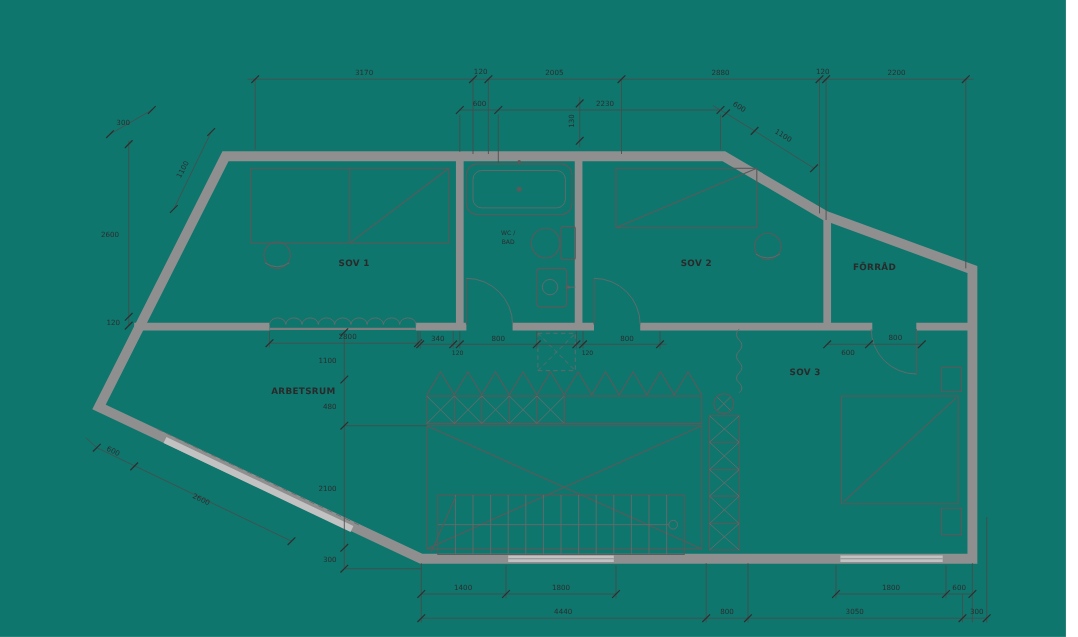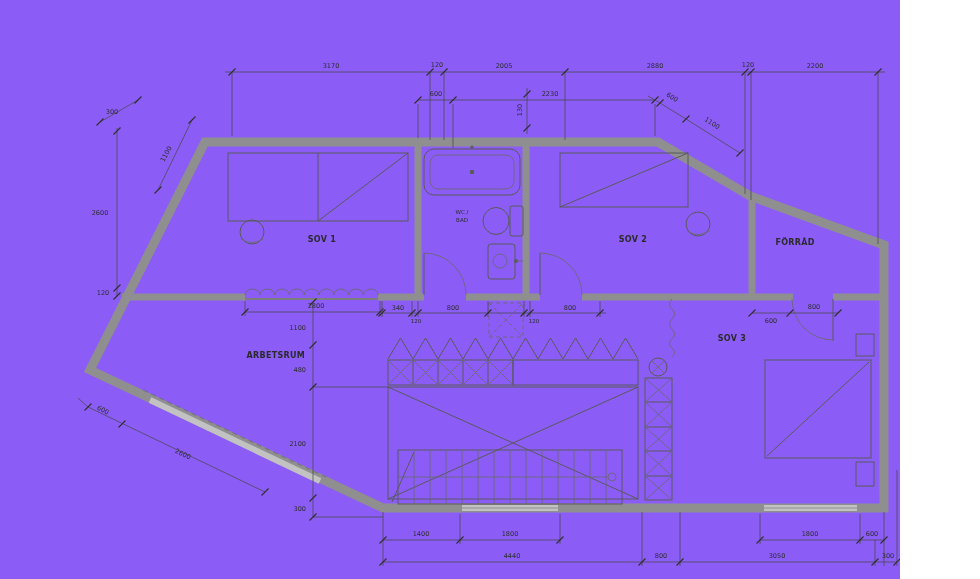--- a/index.html
+++ b/index.html
@@ -1,16 +1,16 @@
 <!DOCTYPE html>
 <html><head>
 <meta charset="utf-8">
 <style>
   html,body{margin:0;padding:0;background:#ffffff;}
-  .page{width:900px;height:579px;background:#8b5cf6;position:relative;overflow:hidden;}
+  .page{width:969px;height:579px;background:#0f766e;position:relative;overflow:hidden;}
   svg{display:block;}
   .w-ext{stroke:#8f8f8f;stroke-width:9;fill:none;stroke-linejoin:miter;}
   .w-int{stroke:#8f8f8f;stroke-width:7;fill:none;}
   .w-thin{stroke:#7d7d7d;stroke-width:2;fill:none;}
   .ln{stroke:#5a5a5a;stroke-width:1;fill:none;}
   .ln2{stroke:#6a6a6a;stroke-width:0.8;fill:none;}
   .dimln{stroke:#4a4a4a;stroke-width:0.75;fill:none;}
   .tick{stroke:#2e2e2e;stroke-width:1.1;}
   .dash{stroke-dasharray:5,4;}
   .dash2{stroke-dasharray:4,3;}

